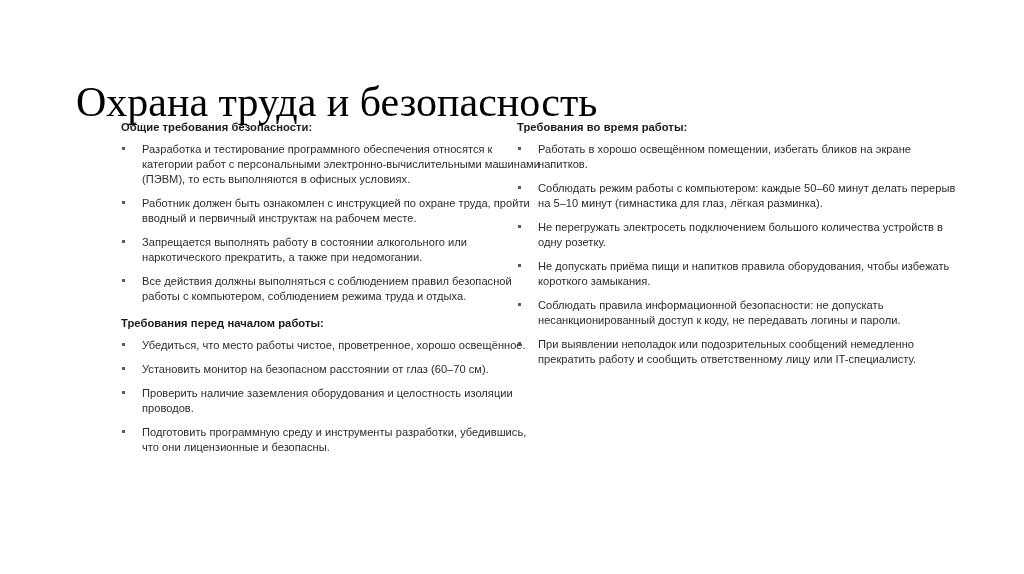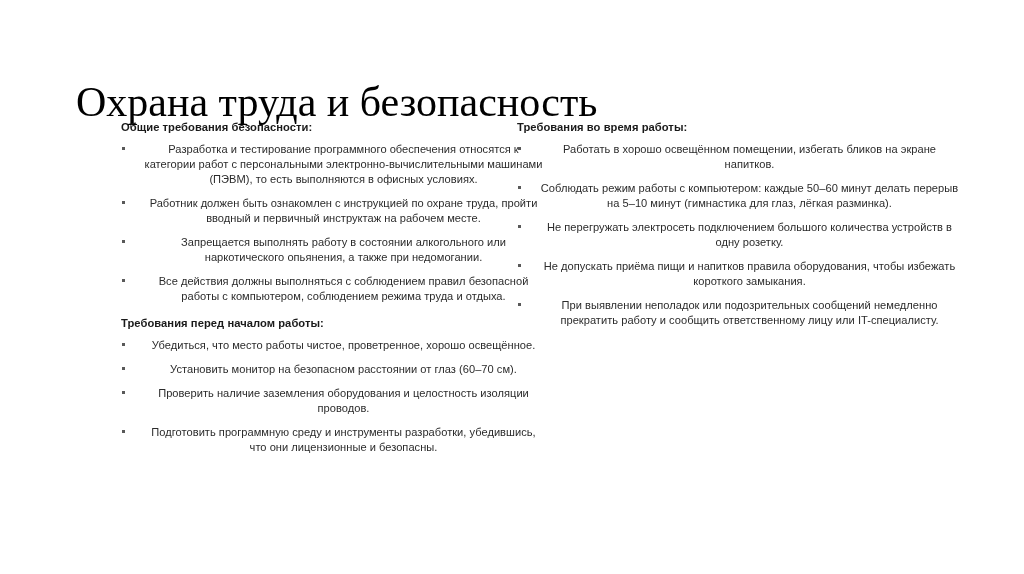--- a/index.html
+++ b/index.html
@@ -65,21 +65,20 @@
     letter-spacing: 0.05px;
   }
   .block-heading.spaced {
     margin-top: 12px;
   }
 
   ul.bullets {
     list-style: none;
     margin: 0;
     padding: 0;
-    text-align: center;
   }
   ul.bullets > li {
     position: relative;
     padding-left: 21px;
     margin-bottom: 9px;
     font-size: 11.1px;
     line-height: 15px;
     color: #2b2b2b;
     letter-spacing: 0.02px;
   }
@@ -115,21 +114,21 @@
         <li>
           <span class="bullet-mark"></span>
           <span class="bullet-text">Разработка и тестирование программного обеспечения относятся к категории работ с персональными электронно-вычислительными машинами (ПЭВМ), то есть выполняются в офисных условиях.</span>
         </li>
         <li>
           <span class="bullet-mark"></span>
           <span class="bullet-text">Работник должен быть ознакомлен с инструкцией по охране труда, пройти вводный и первичный инструктаж на рабочем месте.</span>
         </li>
         <li>
           <span class="bullet-mark"></span>
-          <span class="bullet-text">Запрещается выполнять работу в состоянии алкогольного или наркотического опьянения, а также при недомогании.</span>
+          <span class="bullet-text">Запрещается выполнять работу в состоянии алкогольного или наркотического прекратить, а также при недомогании.</span>
         </li>
         <li>
           <span class="bullet-mark"></span>
           <span class="bullet-text">Все действия должны выполняться с соблюдением правил безопасной работы с компьютером, соблюдением режима труда и отдыха.</span>
         </li>
       </ul>
 
       <p class="block-heading spaced">Требования перед началом работы:</p>
 
       <ul class="bullets">
@@ -169,20 +168,24 @@
         <li>
           <span class="bullet-mark"></span>
           <span class="bullet-text">Не перегружать электросеть подключением большого количества устройств в одну розетку.</span>
         </li>
         <li>
           <span class="bullet-mark"></span>
           <span class="bullet-text">Не допускать приёма пищи и напитков правила оборудования, чтобы избежать короткого замыкания.</span>
         </li>
         <li>
           <span class="bullet-mark"></span>
+          <span class="bullet-text">Соблюдать правила информационной безопасности: не допускать несанкционированный доступ к коду, не передавать логины и пароли.</span>
+        </li>
+        <li>
+          <span class="bullet-mark"></span>
           <span class="bullet-text">При выявлении неполадок или подозрительных сообщений немедленно прекратить работу и сообщить ответственному лицу или IT-специалисту.</span>
         </li>
       </ul>
 
     </div>
 
   </div>
 </div>
 
 </body></html>

